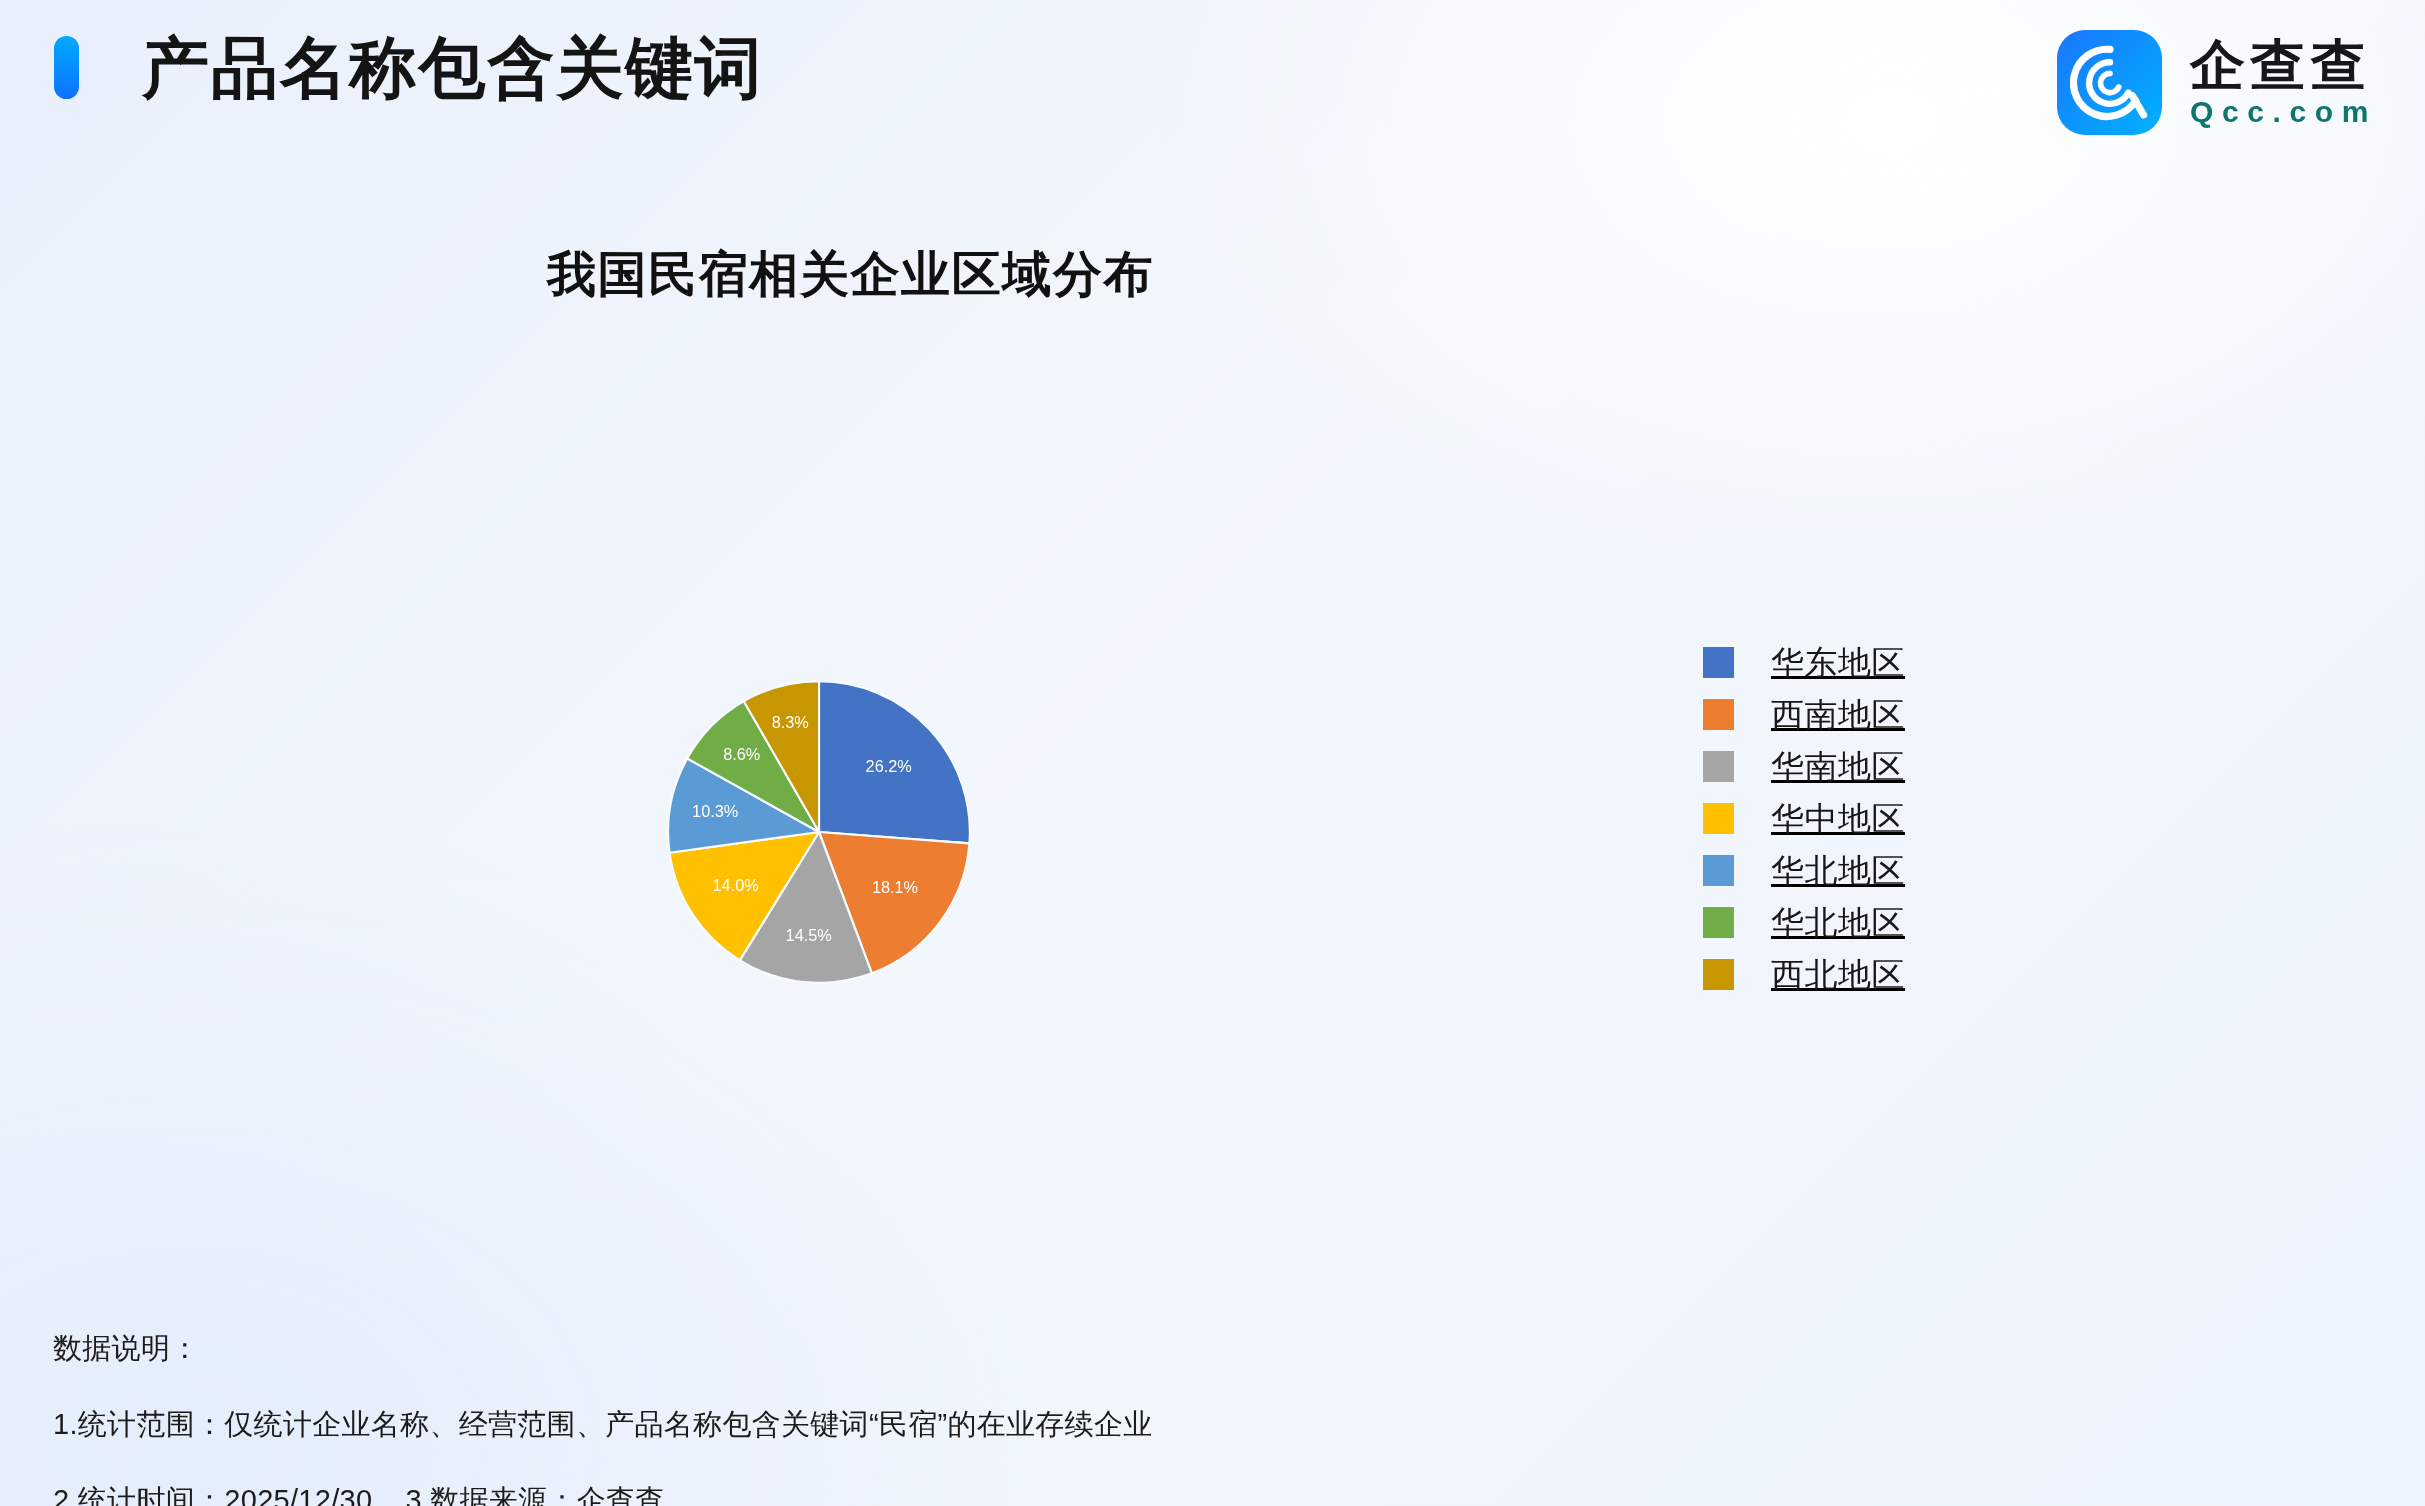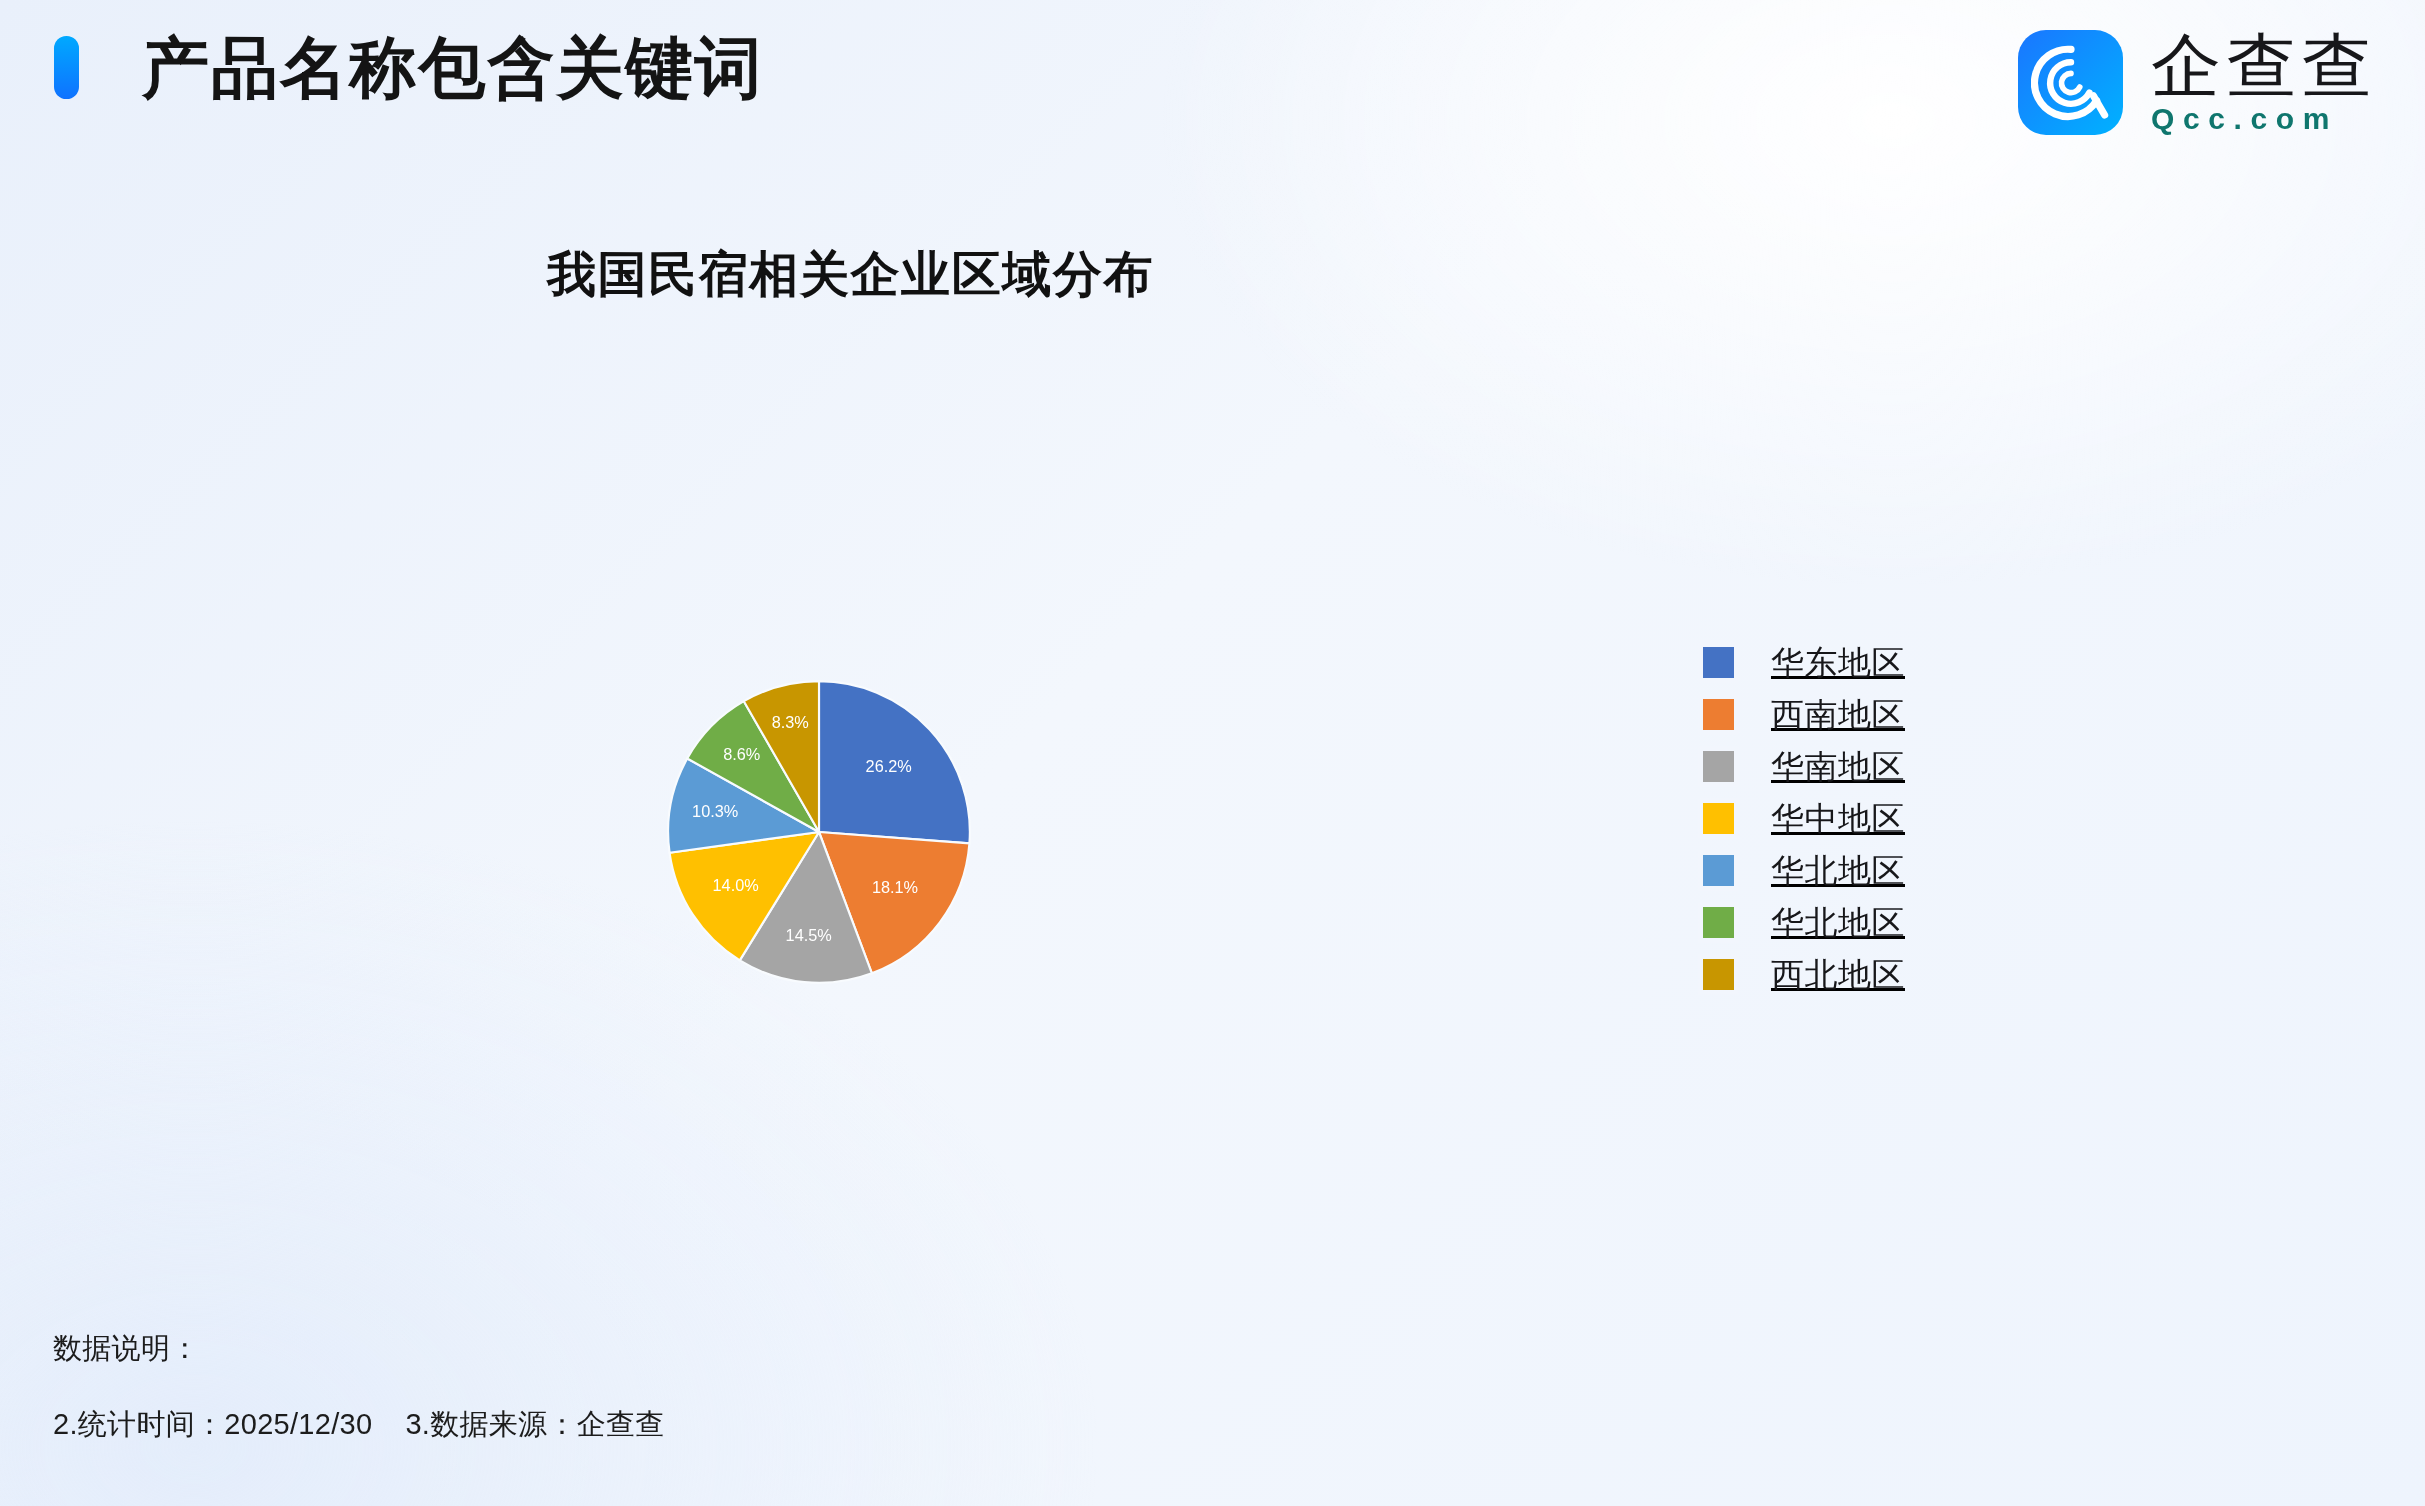--- a/index.html
+++ b/index.html
@@ -26,21 +26,21 @@
   }
 
   
   .brand{position:absolute;right:49px;top:30px;display:flex;align-items:center;gap:28px;}
   .brand-mark{
     width:105px;height:105px;border-radius:28px;
     background:linear-gradient(135deg,#1a76ff 0%,#00b2ff 100%);
     display:flex;align-items:center;justify-content:center;flex:0 0 auto;
   }
   .brand-text{display:flex;flex-direction:column;gap:3.2px;}
-  .brand-cn{font-size:70px;font-weight:400;color:#17171a;letter-spacing:5.3px;line-height:1;white-space:nowrap;}
+  .brand-cn{font-size:55px;font-weight:700;color:#17171a;letter-spacing:5.3px;line-height:1;white-space:nowrap;}
   .brand-en{font-size:30px;font-weight:600;color:#0f766e;letter-spacing:8.6px;line-height:1;white-space:nowrap;}
 
   
   .chart-title{
     position:absolute;left:0;top:242px;width:1701px;text-align:center;
     font-size:49px;font-weight:700;color:#111111;letter-spacing:1.6px;
   }
 
   
   .pie-wrap{position:absolute;left:666px;top:679px;width:306px;height:306px;}
@@ -148,15 +148,16 @@
       <span class="legend-label">华北地区</span>
     </div>
     <div class="legend-item">
       <span class="legend-swatch" style="background: rgb(200, 150, 0);"></span>
       <span class="legend-label">西北地区</span>
     </div>
   </div>
 
 <div class="notes">
   <div class="note-line">数据说明：</div>
+  <div class="note-line">1.统计范围：仅统计企业名称、经营范围、产品名称包含关键词“民宿”的在业存续企业</div>
   <div class="note-line"><span>2.统计时间：2025/12/30</span><span class="note-gap"></span><span>3.数据来源：企查查</span></div>
 </div>
 
 
 </body></html>

